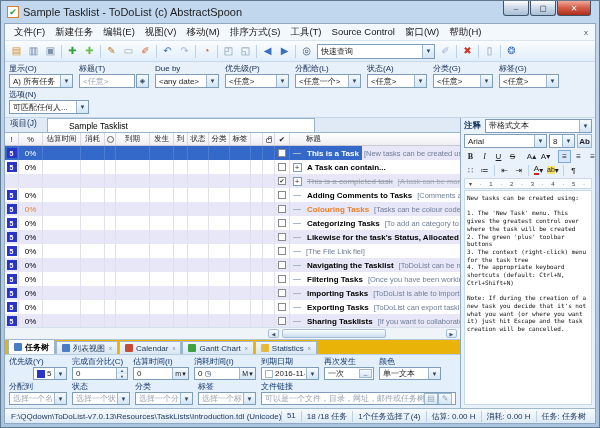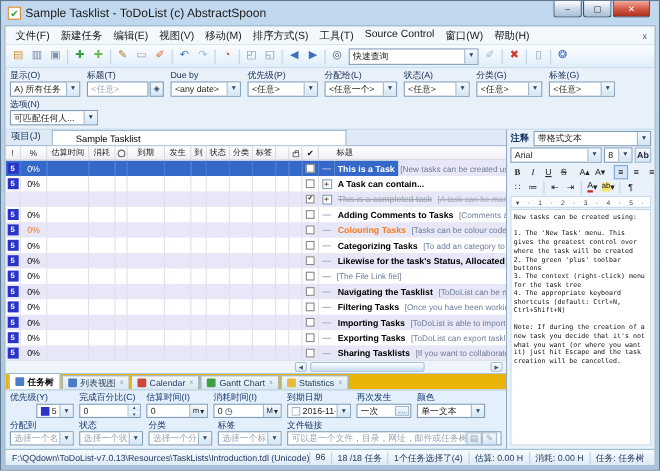--- a/index.html
+++ b/index.html
@@ -711,21 +711,21 @@
               <div class="afield" style="width: 58px;">
                 <div class="flabel">到期日期</div>
                 <div class="combo" style="height: 13px;">
                   <div class="aval">
                     <span class="datecb"></span>
                     <span>2016-11-04</span>
                   </div>
                   <span class="arr">▼</span>
                 </div>
               </div>
-              <div class="afield" style="width: 50px;">
+              <div class="afield" style="width: 50px; font-family: Liberation Mono, monospace;">
                 <div class="flabel">再次发生</div>
                 <div class="combo" style="height: 13px; padding-right: 16px;">
                   <div class="aval">
                     <span>一次</span>
                   </div>
                   <div class="dotbtn">…</div>
                 </div>
               </div>
               <div class="afield" style="width: 62px;">
                 <div class="flabel">颜色</div>
@@ -874,21 +874,21 @@
 3. The context (right-click) menu for the task tree
 4. The appropriate keyboard shortcuts (default: Ctrl+N, Ctrl+Shift+N)
 
 Note: If during the creation of a new task you decide that it's not what you want (or where you want it) just hit Escape and the task creation will be cancelled.</div>
       </div>
     </div>
 
     <div class="statusbar">
       <div class="spath">F:\QQdown\ToDoList-v7.0.13\Resources\TaskLists\Introduction.tdl (Unicode)</div>
       <div id="status-segs" style="display:flex">
-          <div class="sseg">96</div>
+          <div class="sseg">51</div>
           <div class="sseg">18 /18 任务</div>
           <div class="sseg">1个任务选择了(4)</div>
           <div class="sseg">估算: 0.00 H</div>
           <div class="sseg">消耗: 0.00 H</div>
           <div class="sseg">任务: 任务树</div>
         </div>
     </div>
   </div>
 </div>
 

